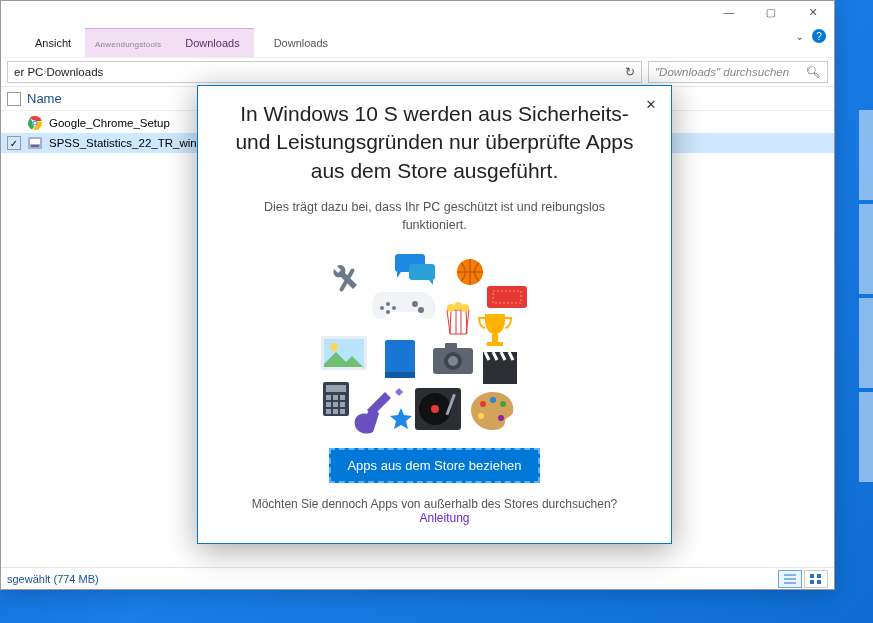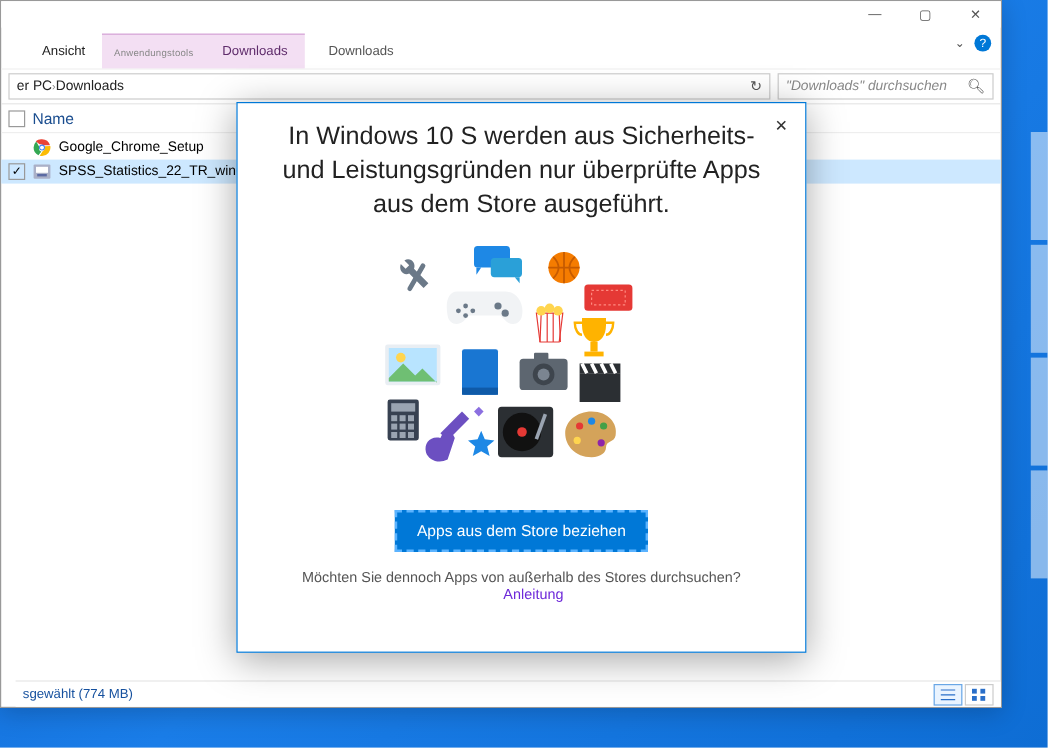--- a/index.html
+++ b/index.html
@@ -41,37 +41,37 @@
 .colname { font-size: 13px; color: #1a4d8f; cursor: pointer; }
 
 .filerows { padding-top: 2px; }
 .filerow { height: 20px; display: flex; align-items: center; padding-left: 6px; gap: 6px; font-size: 11.5px; color: #000; cursor: pointer; }
 .filerow.selected { background: #cde8ff; }
 .filerow .chk { width: 14px; height: 14px; border: 1px solid #999; display: flex; align-items: center; justify-content: center; font-size: 10px; color: #000; }
 .filerow .chk.hidden { visibility: hidden; }
 .fi { width: 16px; height: 16px; display: inline-flex; align-items: center; justify-content: center; }
 
 
-.statusbar { position: absolute; bottom: 0; left: 12px; right: 0; height: 22px; border-top: 1px solid #e6e6e6; display: flex; align-items: center; justify-content: space-between; padding: 0 6px; font-size: 11px; color: #15509e; background: #fff; }
+.statusbar { position: absolute; bottom: 0; left: 0; right: 0; height: 22px; border-top: 1px solid #e6e6e6; display: flex; align-items: center; justify-content: space-between; padding: 0 6px; font-size: 11px; color: #15509e; background: #fff; }
 .viewbtns { display: flex; gap: 2px; }
 .viewbtn { width: 24px; height: 18px; border: 1px solid #ccc; display: flex; align-items: center; justify-content: center; cursor: pointer; }
 .viewbtn.active { border-color: #6aa7e6; background: #eaf4ff; }
 
 
 .dialog {
   position: absolute; left: 197px; top: 85px; width: 475px; height: 459px;
   background: #fff; border: 1px solid #0078d7; box-shadow: 0 6px 30px rgba(0,0,0,.35);
   display: flex; flex-direction: column; align-items: center; padding: 14px 22px 18px;
 }
 .dlg-close { position: absolute; top: 8px; right: 10px; width: 20px; height: 20px; display: flex; align-items: center; justify-content: center; color: #333; cursor: pointer; font-size: 13px; }
 .dlg-title { font-size: 21px; font-weight: 400; color: #222; text-align: center; line-height: 1.35; max-width: 420px; }
 .dlg-sub { margin-top: 14px; font-size: 12.5px; color: #555; text-align: center; max-width: 380px; line-height: 1.4; }
 .art { margin-top: 18px; width: 240px; height: 190px; position: relative; }
 .art svg { width: 100%; height: 100%; }
-.dlg-btn { margin-top: 32px; background: #0078d7; color: #fff; font-size: 13px; padding: 8px 16px; border: 2px dashed #5bb3ff; cursor: pointer; }
+.dlg-btn { margin-top: 6px; background: #0078d7; color: #fff; font-size: 13px; padding: 8px 16px; border: 2px dashed #5bb3ff; cursor: pointer; }
 .dlg-foot { margin-top: 14px; font-size: 12px; color: #555; text-align: center; }
 .dlg-foot a { color: #6d28d9; text-decoration: none; cursor: pointer; margin-left: 20px; }
 
 
 .edge { position: absolute; right: 0; top: 110px; width: 14px; display: flex; flex-direction: column; gap: 4px; }
 .edge div { height: 90px; background: rgba(255,255,255,.5); }
 </style>
 </head>
 <body>
 
@@ -161,20 +161,21 @@
             <rect x="8" y="7" width="4" height="4" fill="#2a6fc9"></rect>
           </svg>
       </div>
     </div>
   </div>
 </div>
 
 <div class="dialog">
   <div class="dlg-close">✕</div>
   <div class="dlg-title">In Windows 10 S werden aus Sicherheits- und Leistungsgründen nur überprüfte Apps aus dem Store ausgeführt.</div>
+  <div class="dlg-sub">Dies trägt dazu bei, dass Ihr PC geschützt ist und reibungslos funktioniert.</div>
 
   <div class="art">
     <svg viewBox="0 0 240 190">
 
       <g transform="translate(20,12)">
         <rect x="10" y="3" width="4" height="26" rx="2" transform="rotate(30 12 16)" fill="#6b7988"></rect>
         <path d="M2 2c5-3 10 2 8 7l12 12-4 4L6 13c-5 2-9-3-7-8l4 4 3-3z" fill="#6b7988"></path>
       </g>
 
       <g transform="translate(80,2)">

